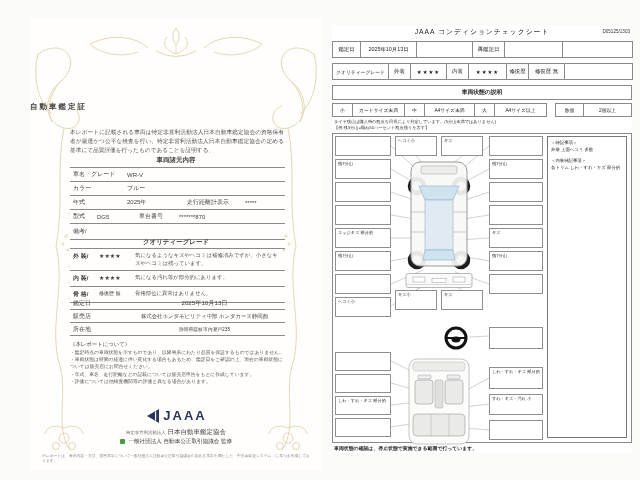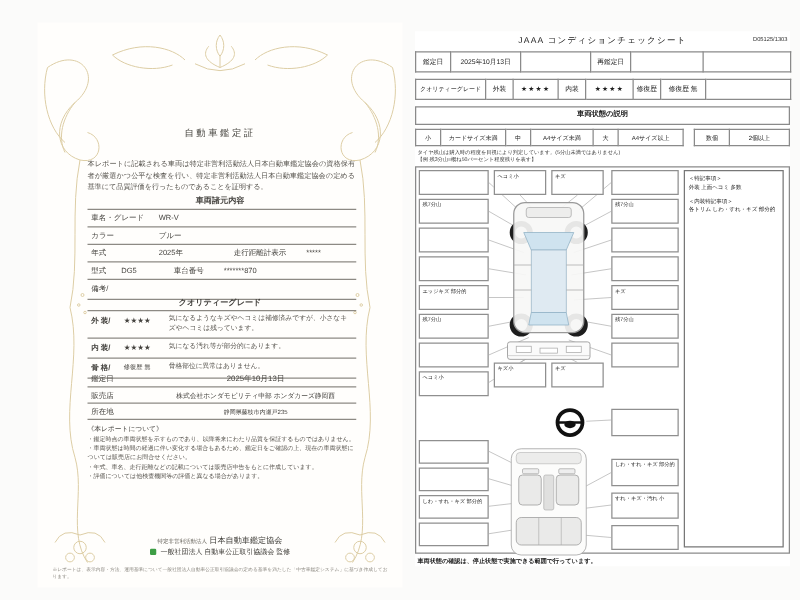--- a/index.html
+++ b/index.html
@@ -4,22 +4,22 @@
 <style>
   html,body{margin:0;padding:0;}
   body{width:640px;height:480px;background:#fbfbfa;position:relative;overflow:hidden;
        font-family:"Liberation Sans",sans-serif;color:#333;}
   
   .cert{position:absolute;left:30px;top:18px;width:292px;height:452px;background:#fffefc;}
   .cert-orn{position:absolute;left:0;top:0;width:292px;height:452px;}
   .cert-title{position:absolute;top:48px;left:0;right:0;text-align:center;
               font-family:"DejaVu Serif",serif;font-style:italic;font-size:17px;
               color:#b2924f;letter-spacing:1px;}
-  .cert-sub{position:absolute;top:84px;left:0;right:0;text-align:center;font-size:7.5px;
-            font-weight:normal;color:#46443f;letter-spacing:2px;}
+  .cert-sub{position:absolute;top:84px;left:0;right:0;font-size:7.5px;
+            font-weight:bold;color:#46443f;letter-spacing:2px;}
   .cert-intro{position:absolute;top:110px;left:40px;width:214px;font-size:5.7px;
               line-height:1.6;color:#56534d;text-align:justify;}
   .spec-title{position:absolute;top:138px;left:0;right:0;text-align:center;font-size:6.5px;
               font-weight:bold;color:#44423e;}
   .spec{position:absolute;top:149px;left:40px;width:215px;border-top:1px solid #8d8a84;
         font-size:6px;color:#44423e;}
   .srow{display:flex;align-items:center;height:14px;border-bottom:1px solid #8d8a84;padding:0 3px;box-sizing:border-box;}
   .sl{width:54px;}
   .sl2{width:58px;margin-left:14px;}
   .sv{width:46px;}
@@ -166,20 +166,27 @@
   </div>
 
   <div class="about">
     <div class="about-title">《本レポートについて》</div>
     <div>・鑑定時点の車両状態を示すものであり、以降将来にわたり品質を保証するものではありません。</div>
     <div>・車両状態は時間の経過に伴い変化する場合もあるため、鑑定日をご確認の上、現在の車両状態については販売店にお問合せください。</div>
     <div>・年式、車名、走行距離などの記載については販売店申告をもとに作成しています。</div>
     <div>・評価については他検査機関等の評価と異なる場合があります。</div>
   </div>
 
+  <div class="logo">
+    <svg width="15" height="14" viewBox="0 0 15 14">
+      <polygon points="14,0 2,7 14,14" fill="#26365e"></polygon>
+      <rect x="10" y="2.5" width="1.2" height="9" fill="#fff"></rect>
+    </svg>
+    <span class="logo-text">JAAA</span>
+  </div>
   <div class="org1">
     <span class="pfx">特定非営利活動法人</span>
     <span>日本自動車鑑定協会</span>
   </div>
   <div class="org2">
     <span class="gmark"></span>
     <span>一般社団法人 自動車公正取引協議会 監修</span>
   </div>
   <div class="footnote">※レポートは、表示内容・方法、運用基準について一般社団法人自動車公正取引協議会の定める基準を満たした「中古車鑑定システム」に基づき作成しております。</div>
 </div>

